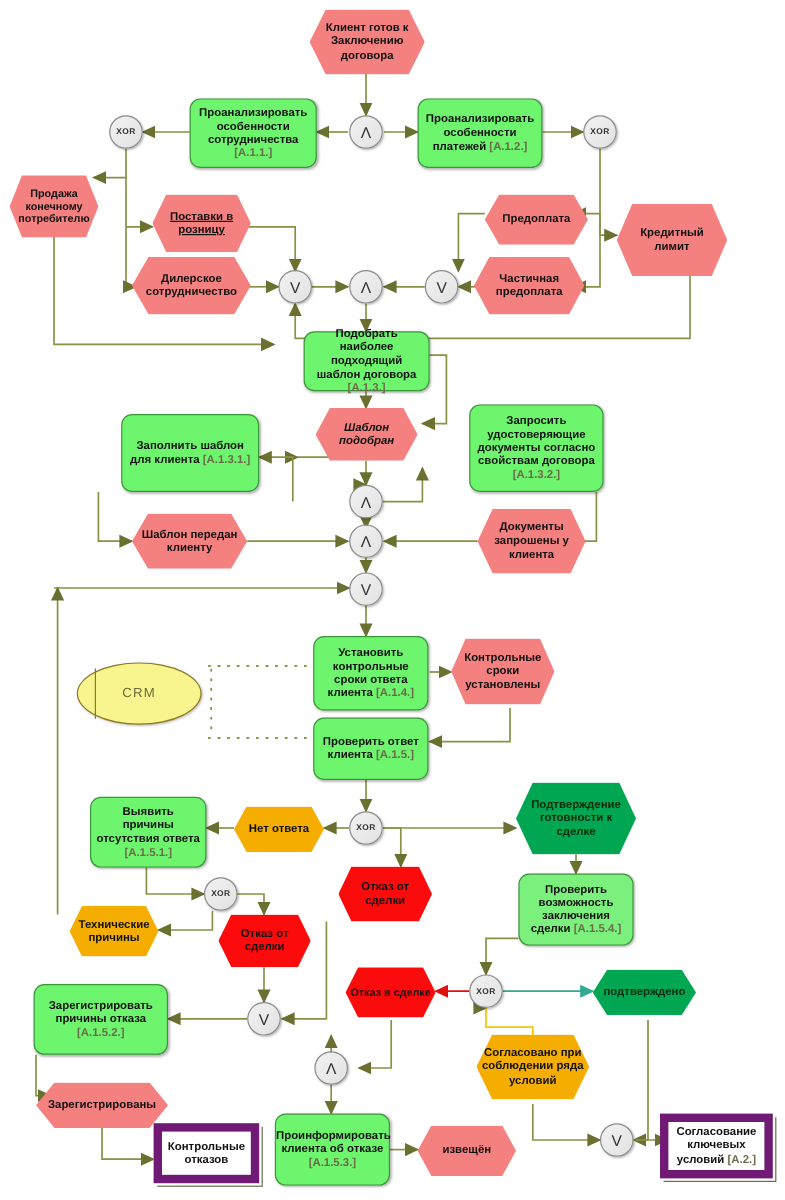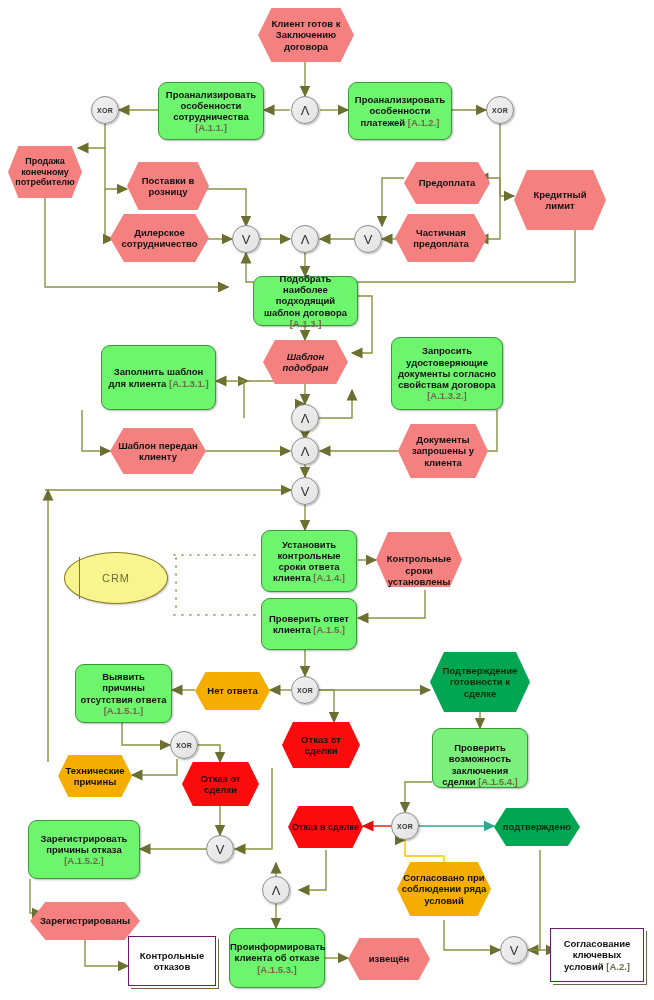--- a/index.html
+++ b/index.html
@@ -7,21 +7,21 @@
   #stage{position:relative;width:654px;height:1000px;background:#fff;overflow:hidden;}
   #edges{position:absolute;left:0;top:0;width:654px;height:1000px;}
 
   .node{position:absolute;box-sizing:border-box;display:flex;align-items:center;justify-content:center;text-align:center;}
   .node .lbl{display:block;width:100%;padding:0 4px;line-height:1.18;}
   .code{color:#6b6b4a;}
 
   
   .fn{border-radius:9px;border:1px solid #3a9a3a;background:#6ef56e;
       box-shadow:1px 1px 2px rgba(0,0,0,.28);font-weight:bold;color:#111;}
-  .fn.light{background:#7cf07c;align-items:flex-end;}
+  .fn.light{background:#7cf07c;}
 
   
   .hex{background:#f58080;border:0;filter:drop-shadow(1px 1px 1.5px rgba(0,0,0,.35));
        font-weight:bold;color:#111;
        clip-path:polygon(14% 0%,86% 0%,100% 50%,86% 100%,14% 100%,0% 50%);}
   .hex.red{background:#fb0b0b;}
   .hex.orange{background:#f5ae00;}
   .hex.dgreen{background:#00a651;}
 
   
@@ -31,21 +31,21 @@
       font-size:13px;color:#333;font-weight:normal;}
   .gw.xor{font-size:7px;letter-spacing:.3px;font-weight:bold;color:#333;}
 
   
   .ell{background:#f9f58e;border:1.4px solid #8a7a20;border-radius:50%;
        color:#6b6b3a;font-size:11px;letter-spacing:1px;
        box-shadow:1px 1px 2px rgba(0,0,0,.25);}
   .ell .bar{position:absolute;left:14px;top:4px;bottom:4px;width:1px;background:#8a7a20;}
 
   
-  .doc{background:#fff;border:1px solid #701a75;color:#111;font-weight:bold;
+  .doc{background:#fff;border:7px solid #701a75;color:#111;font-weight:bold;
        box-shadow:2px 2px 0 #fff, 3px 3px 0 #6b6b4a;}
 </style>
 </head>
 <body>
 
 <div id="stage">
 
   <svg id="edges" viewBox="0 0 654 1000">
     <defs>
       <marker id="ao" markerWidth="9" markerHeight="9" refX="7.5" refY="4.5" orient="auto">
@@ -226,21 +226,21 @@
   <div class="node gw" style="left:291px;top:96px;">
     <span>Λ</span>
   </div>
   <div class="node gw xor" style="left:486px;top:96px;">
     <span>XOR</span>
   </div>
 
   <div class="node hex" style="left:8px;top:146px;width:74px;height:52px;font-size:9px;">
     <span class="lbl">Продажа конечному потребителю</span>
   </div>
-  <div class="node hex" style="left:127px;top:162px;width:82px;height:48px;font-size:9.5px;">
+  <div class="node hex" style="left:127px;top:162px;width:82px;height:48px;font-size:9.5px;text-decoration:underline;">
     <span class="lbl">Поставки в розницу</span>
   </div>
   <div class="node hex" style="left:110px;top:214px;width:99px;height:48px;font-size:9.5px;">
     <span class="lbl">Дилерское сотрудничество</span>
   </div>
 
   <div class="node hex" style="left:404px;top:162px;width:86px;height:42px;font-size:9.5px;">
     <span class="lbl">Предоплата</span>
   </div>
   <div class="node hex" style="left:395px;top:214px;width:92px;height:48px;font-size:9.5px;">
@@ -303,21 +303,21 @@
     <span>V</span>
   </div>
 
   <div class="node fn" style="left:261px;top:530px;width:96px;height:62px;font-size:9.5px;">
     <span class="lbl">
       <span>Установить контрольные сроки ответа клиента</span>
       <span class="code">[A.1.4.]</span>
     </span>
   </div>
 
-  <div class="node hex" style="left:376px;top:532px;width:86px;height:55px;font-size:9.5px;align-items:flex-end;">
+  <div class="node hex" style="left:376px;top:532px;width:86px;height:55px;font-size:9.5px;">
     <span class="lbl">Контрольные сроки установлены</span>
   </div>
 
   <div class="node fn" style="left:261px;top:598px;width:96px;height:52px;font-size:9.5px;">
     <span class="lbl">
       <span>Проверить ответ клиента</span>
       <span class="code">[A.1.5.]</span>
     </span>
   </div>
 

